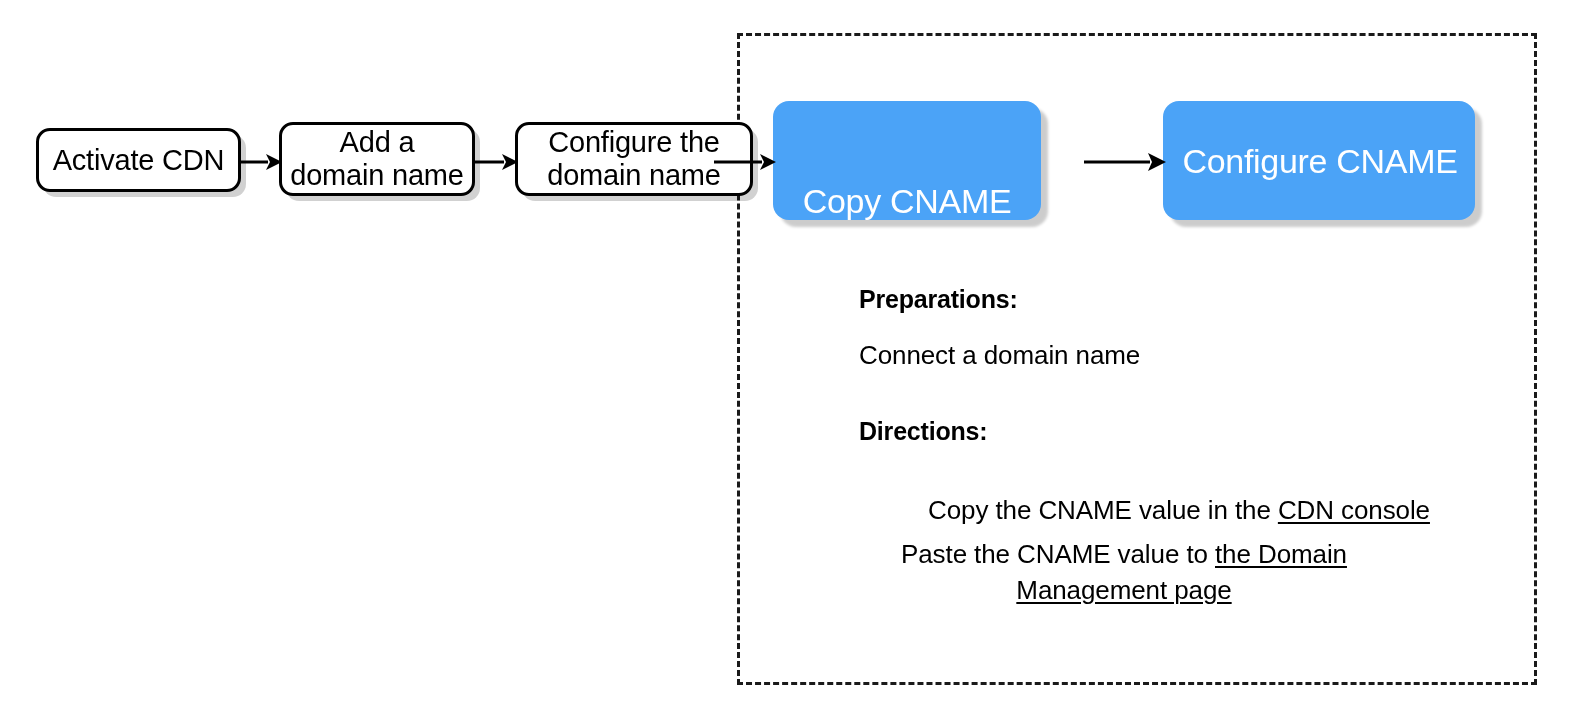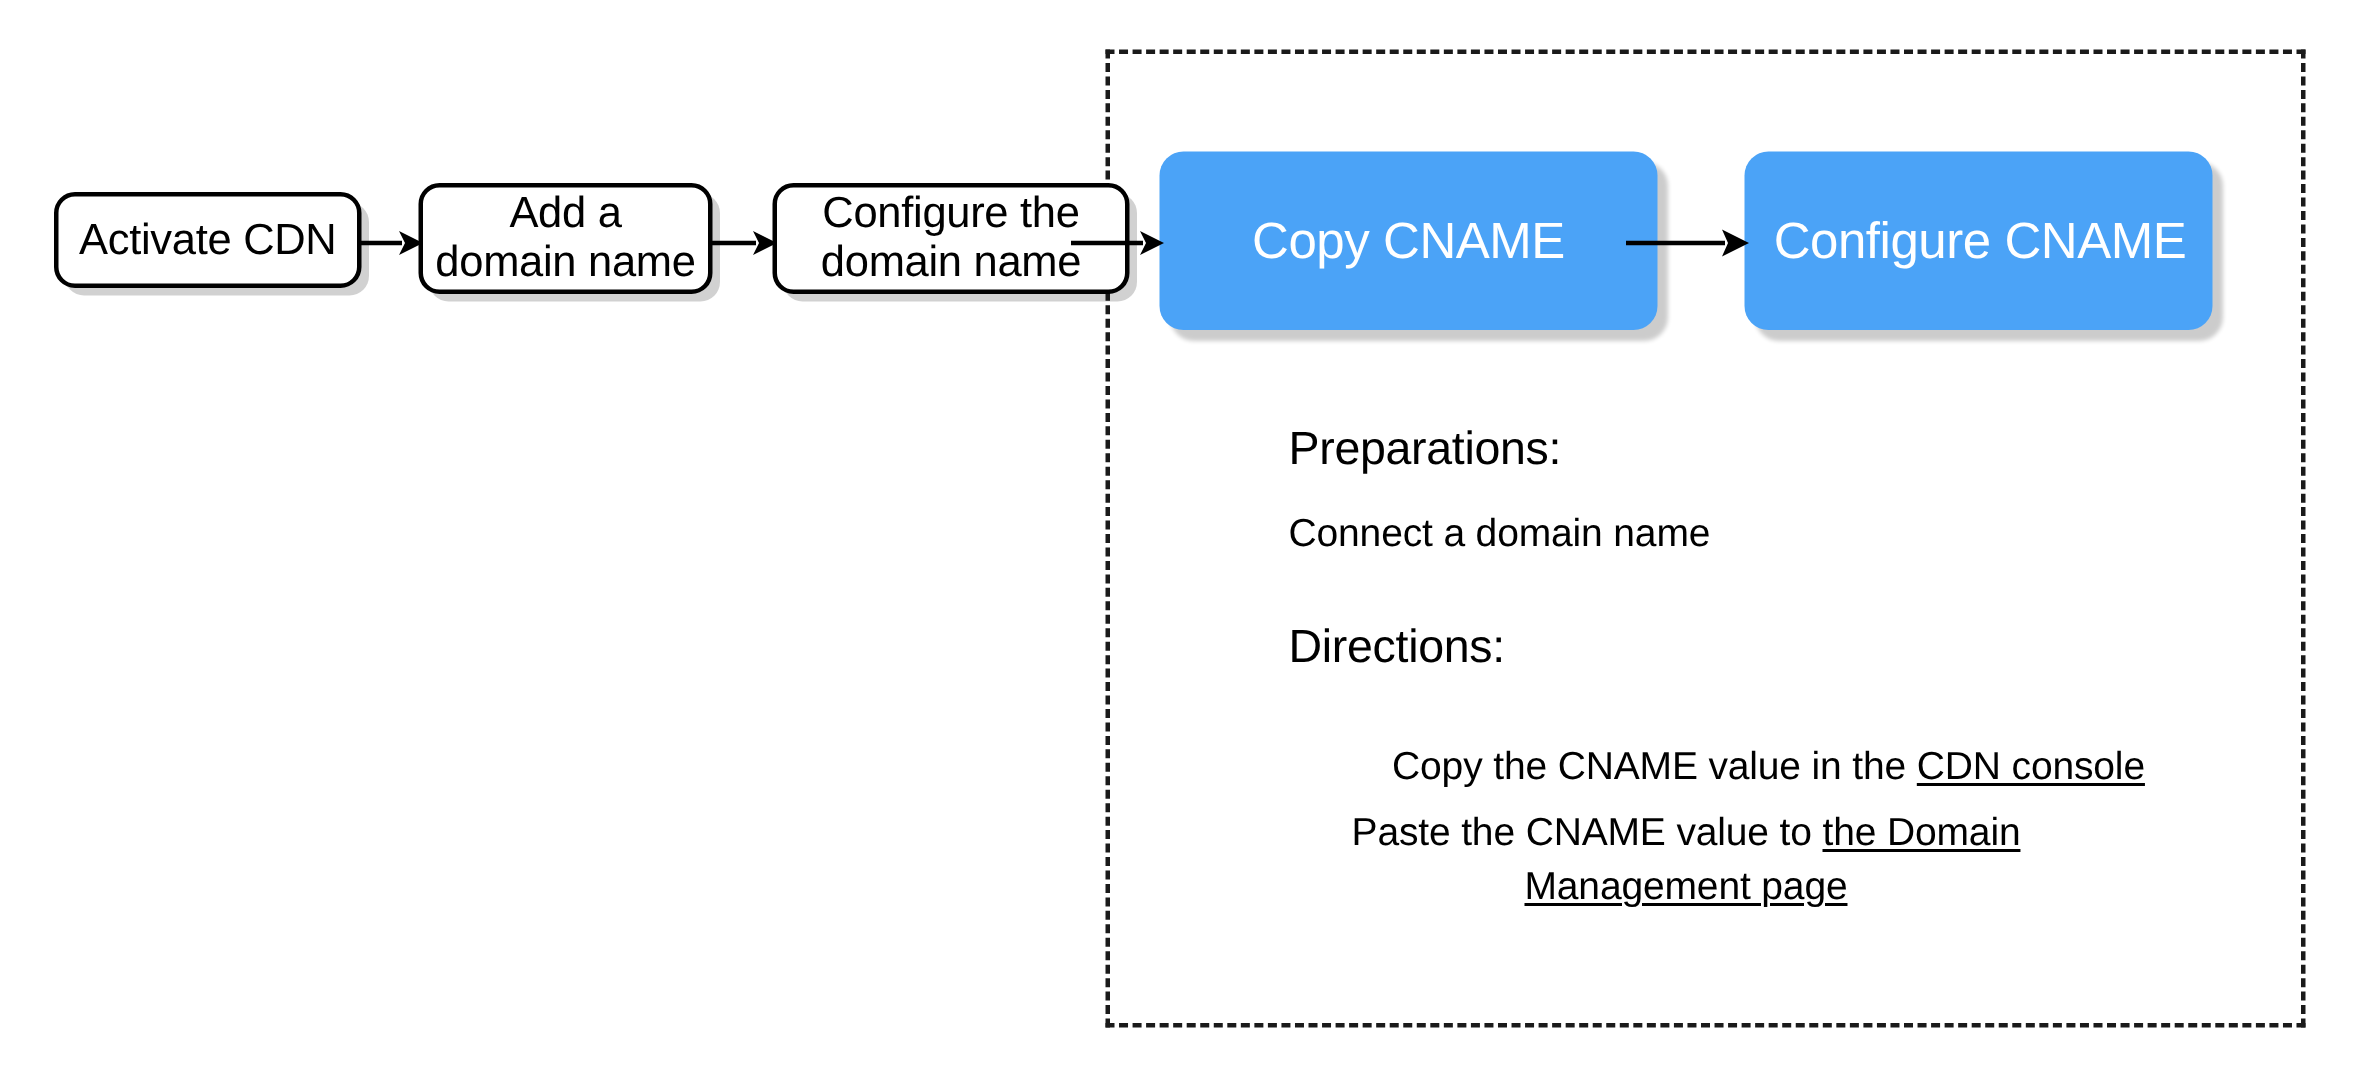--- a/index.html
+++ b/index.html
@@ -71,21 +71,21 @@
 
   .node-label {
     display: block;
     white-space: pre;
   }
 
   
   #node-activate-cdn   { left: 36px;  top: 128px; width: 205px; height: 64px; }
   #node-add-domain     { left: 279px; top: 122px; width: 196px; height: 74px; }
   #node-configure-dom  { left: 515px; top: 122px; width: 238px; height: 74px; }
-  #node-copy-cname     { left: 773px; top: 101px; width: 332px; height: 119px; }
+  #node-copy-cname     { left: 773px; top: 101px; width: 268px; height: 119px; align-items: flex-end; }
   #node-configure-cname{ left: 1163px;top: 101px; width: 312px; height: 119px; }
 
   
   #node-add-domain .node-label,
   #node-configure-dom .node-label { position: relative; }
   #node-configure-cname .node-label { margin-left: 2px; }
 
   
   .arrow {
     position: absolute;
@@ -100,23 +100,23 @@
   #arrow-4 { left: 1084px;top: 151px; width: 82px; }
 
   
   .annot {
     position: absolute;
     left: 859px;
     top: 280px;
     width: 640px;
   }
   .annot-heading {
-    font-size: 31px;
+    font-size: 25px;
     line-height: 38px;
-    font-weight: 400;
+    font-weight: 700;
     margin: 0;
     color: #000000;
     letter-spacing: -0.2px;
   }
   .annot-body {
     font-size: 26px;
     line-height: 36px;
     margin: 0;
     color: #000000;
     letter-spacing: -0.1px;

